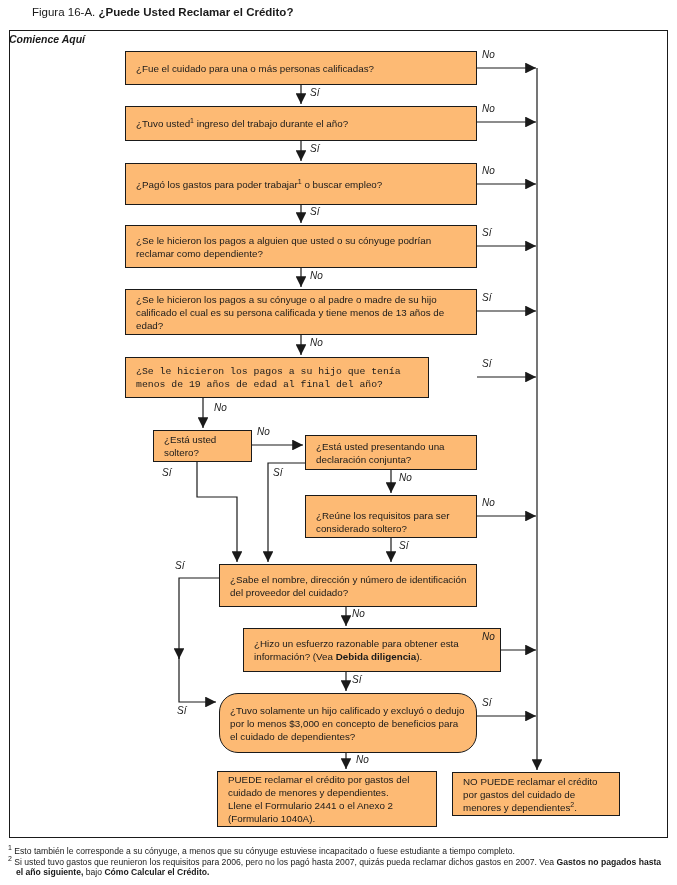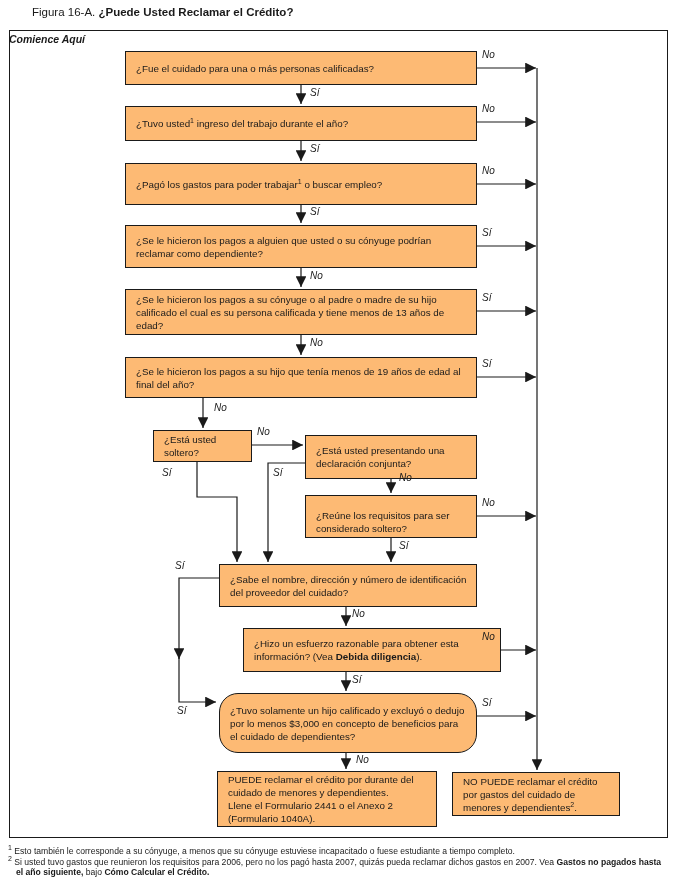--- a/index.html
+++ b/index.html
@@ -96,29 +96,29 @@
   </div>
 
   <div class="qbox" style="left:125px;top:225px;width:352px;height:43px;">
     <span class="qt">¿Se le hicieron los pagos a alguien que usted o su cónyuge podrían reclamar como dependiente?</span>
   </div>
 
   <div class="qbox" style="left:125px;top:289px;width:352px;height:46px;">
     <span class="qt">¿Se le hicieron los pagos a su cónyuge o al padre o madre de su hijo calificado el cual es su persona calificada y tiene menos de 13 años de edad?</span>
   </div>
 
-  <div class="qbox" style="left:125px;top:357px;width:352px;height:41px;">
+  <div class="qbox" style="left:125px;top:357px;width:304px;height:41px;font-family:Liberation Mono, monospace;">
     <span class="qt">¿Se le hicieron los pagos a su hijo que tenía menos de 19 años de edad al final del año?</span>
   </div>
 
   <div class="qbox" style="left:153px;top:430px;width:99px;height:32px;">
     <span class="qt">¿Está usted soltero?</span>
   </div>
 
-  <div class="qbox" style="left:305px;top:435px;width:172px;height:44px;">
+  <div class="qbox" style="left:305px;top:435px;width:172px;height:35px;">
     <span class="qt">¿Está usted presentando una declaración conjunta?</span>
   </div>
 
   <div class="qbox" style="left:305px;top:495px;width:172px;height:43px;align-items:flex-end;">
     <span class="qt">¿Reúne los requisitos para ser considerado soltero?</span>
   </div>
 
   <div class="qbox" style="left:219px;top:564px;width:258px;height:43px;">
     <span class="qt">¿Sabe el nombre, dirección y número de identificación del proveedor del cuidado?</span>
   </div>
@@ -126,21 +126,21 @@
   <div class="qbox" style="left:219px;top:628px;width:258px;height:44px;margin-left:24px;">
     <span class="qt"><span>¿Hizo un esfuerzo razonable para obtener esta información? (Vea </span><span class="bold">Debida diligencia</span><span>).</span></span>
   </div>
 
   <div class="qbox" style="left:219px;top:693px;width:258px;height:60px;border-radius:19px;">
     <span class="qt">¿Tuvo solamente un hijo calificado y excluyó o dedujo por lo menos $3,000 en concepto de beneficios para el cuidado de dependientes?</span>
   </div>
 
   <div class="qbox" style="left:217px;top:771px;width:220px;height:56px;">
     <span class="qt">
-      <span class="result-line">PUEDE reclamar el crédito por durante del cuidado de menores y dependientes.</span>
+      <span class="result-line">PUEDE reclamar el crédito por gastos del cuidado de menores y dependientes.</span>
       <span class="result-line">Llene el Formulario 2441 o el Anexo 2 (Formulario 1040A).</span>
     </span>
   </div>
 
   <div class="qbox" style="left:452px;top:772px;width:168px;height:44px;">
     <span class="qt"><span>NO PUEDE reclamar el crédito por gastos del cuidado de menores y dependientes</span><sup>2</sup><span>.</span></span>
   </div>
 
   <span class="edge-label" style="left:482px;top:49px;">No</span>
   <span class="edge-label" style="left:482px;top:103px;">No</span>

